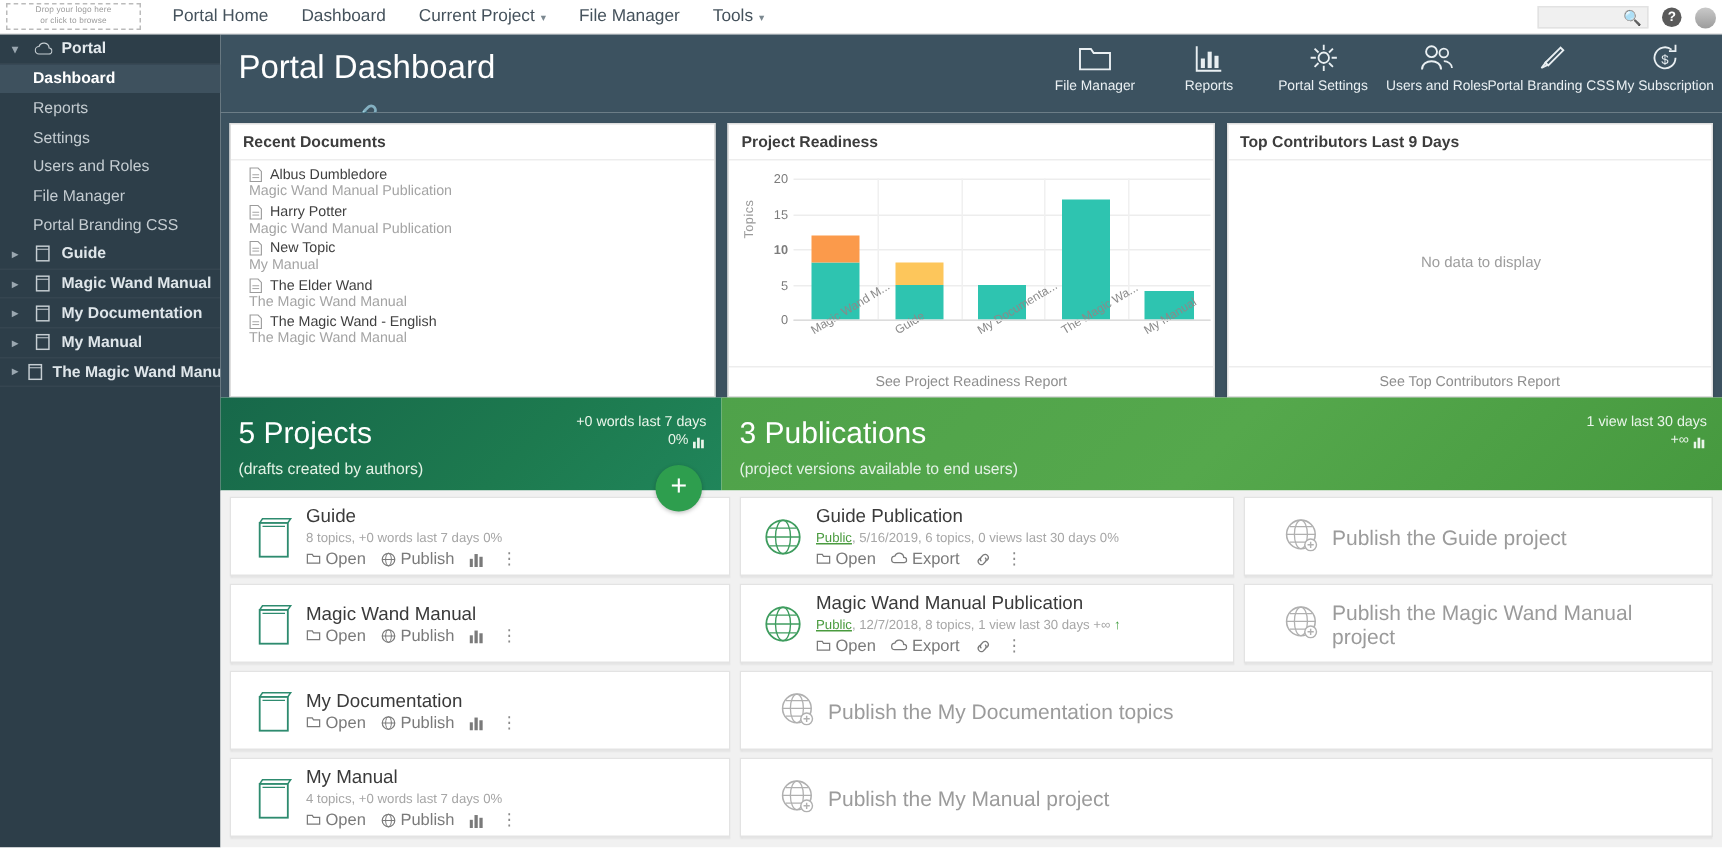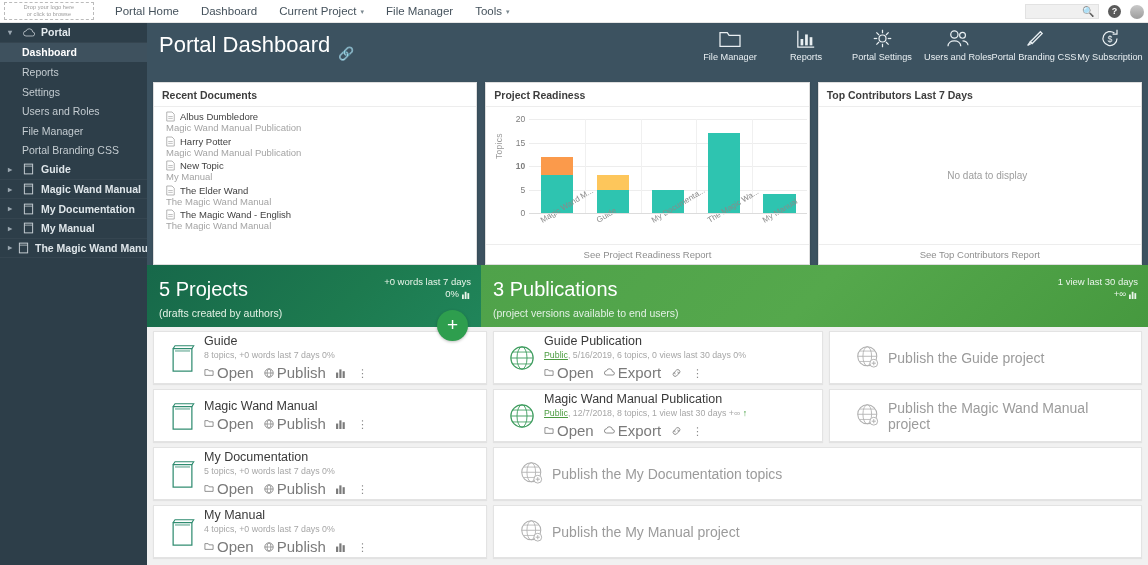--- a/index.html
+++ b/index.html
@@ -73,21 +73,21 @@
   svg.ic { display: block; }
 
   
   .header {
     position: absolute; top: 23px; left: 147px; width: 1001px; height: 52px;
     background: #3c5260;
   }
   .header-title {
     position: absolute; left: 12px; top: 9px;
     font-size: 22px; color: #ffffff; font-weight: normal;
-    display: flex; align-items: flex-end; gap: 8px;
+    display: flex; align-items: center; gap: 8px; flex-direction: column;
   }
   .link-ic { color: #9db0bb; font-size: 13px; position: relative; top: 3px; }
   .hdr-tools {
     position: absolute; right: 0px; top: 5px; display: flex; align-items: flex-end;
   }
   .hdr-tool {
     width: 76px; text-align: center; color: #e9eff2; font-size: 9.2px;
     display: flex; flex-direction: column; align-items: center; gap: 3px;
     padding-bottom: 2px;
   }
@@ -191,21 +191,21 @@
   .cell-publish { flex: 1; }
   .itm-ic { width: 40px; display: flex; justify-content: center; align-items: center; }
   .itm-txt { flex: 1; padding-left: 2px; }
   .itm-title { font-size: 12.5px; color: #3a3a3a; margin-bottom: 2px; }
   .itm-meta { font-size: 8.8px; color: #a6a6a6; margin-bottom: 4px; }
   .itm-meta .pub-link { color: #4a9b3f; text-decoration: underline; }
   .itm-meta .up { color: #3d9b3a; }
   .itm-actions { display: flex; align-items: center; gap: 10px; }
   .act {
     display: flex; align-items: center; gap: 3px;
-    font-size: 15px; color: #7a7a7a;
+    font-size: 11px; color: #7a7a7a;
   }
   .kebab { color: #8a8a8a; font-size: 11px; letter-spacing: 0; line-height: 8px; }
   .publish-text { font-size: 14px; color: #9b9b9b; padding-left: 6px; }
   .pub-globe { margin-left: 18px; }
 </style>
 </head>
 <body>
 
 <div class="app">
 
@@ -518,21 +518,21 @@
             <div class="xlab" style="left: 163.876px; top: 110px;">My Documenta...</div>
             <div class="xlab" style="left: 219.476px; top: 110px;">The Magic Wa...</div>
             <div class="xlab" style="left: 275.076px; top: 110px;">My Manual</div>
             <div style="position: absolute; left: 43px; top: 106px; width: 278px; height: 1px; background: rgb(220, 220, 220);"></div>
           </div>
       </div>
       <div class="card-foot">See Project Readiness Report</div>
     </div>
 
     <div class="card">
-      <div class="card-title">Top Contributors Last 7 Days</div>
+      <div class="card-title">Top Contributors Last 9 Days</div>
       <div class="card-body">
         <div class="nodata">No data to display</div>
       </div>
       <div class="card-foot">See Top Contributors Report</div>
     </div>
   </div>
 
   <div class="banner-left">
     <div class="banner-h">5 Projects</div>
     <div class="banner-sub">(drafts created by authors)</div>
@@ -762,21 +762,20 @@
       <div class="cell cell-proj">
         <div class="itm-ic">
           <svg class="ic" width="25" height="30" viewBox="0 0 26 32">
               <rect x="3" y="6" width="20" height="24" fill="none" stroke="#2e8b6f" stroke-width="1.3"></rect>
               <path d="M3 6 L5 3 H25 L23 6" fill="none" stroke="#2e8b6f" stroke-width="1.1"></path>
               <line x1="5" y1="8.5" x2="21" y2="8.5" stroke="#2e8b6f" stroke-width=".9"></line>
             </svg>
         </div>
         <div class="itm-txt">
           <div class="itm-title">My Documentation</div>
-          <div class="itm-meta">5 topics, +0 words last 7 days 0%</div>
           <div class="itm-actions">
             <span class="act">
                 <svg class="ic" width="10" height="9" viewBox="0 0 12 11">
                   <path d="M1 9V2h4l1 1.5h5V9z" fill="none" stroke="#7a7a7a" stroke-width="1"></path>
                 </svg>
                 <span>Open</span>
               </span>
             <span class="act">
                 <svg class="ic" width="10" height="10" viewBox="0 0 12 12">
                   <circle cx="6" cy="6" r="5" fill="none" stroke="#7a7a7a" stroke-width="1"></circle>

